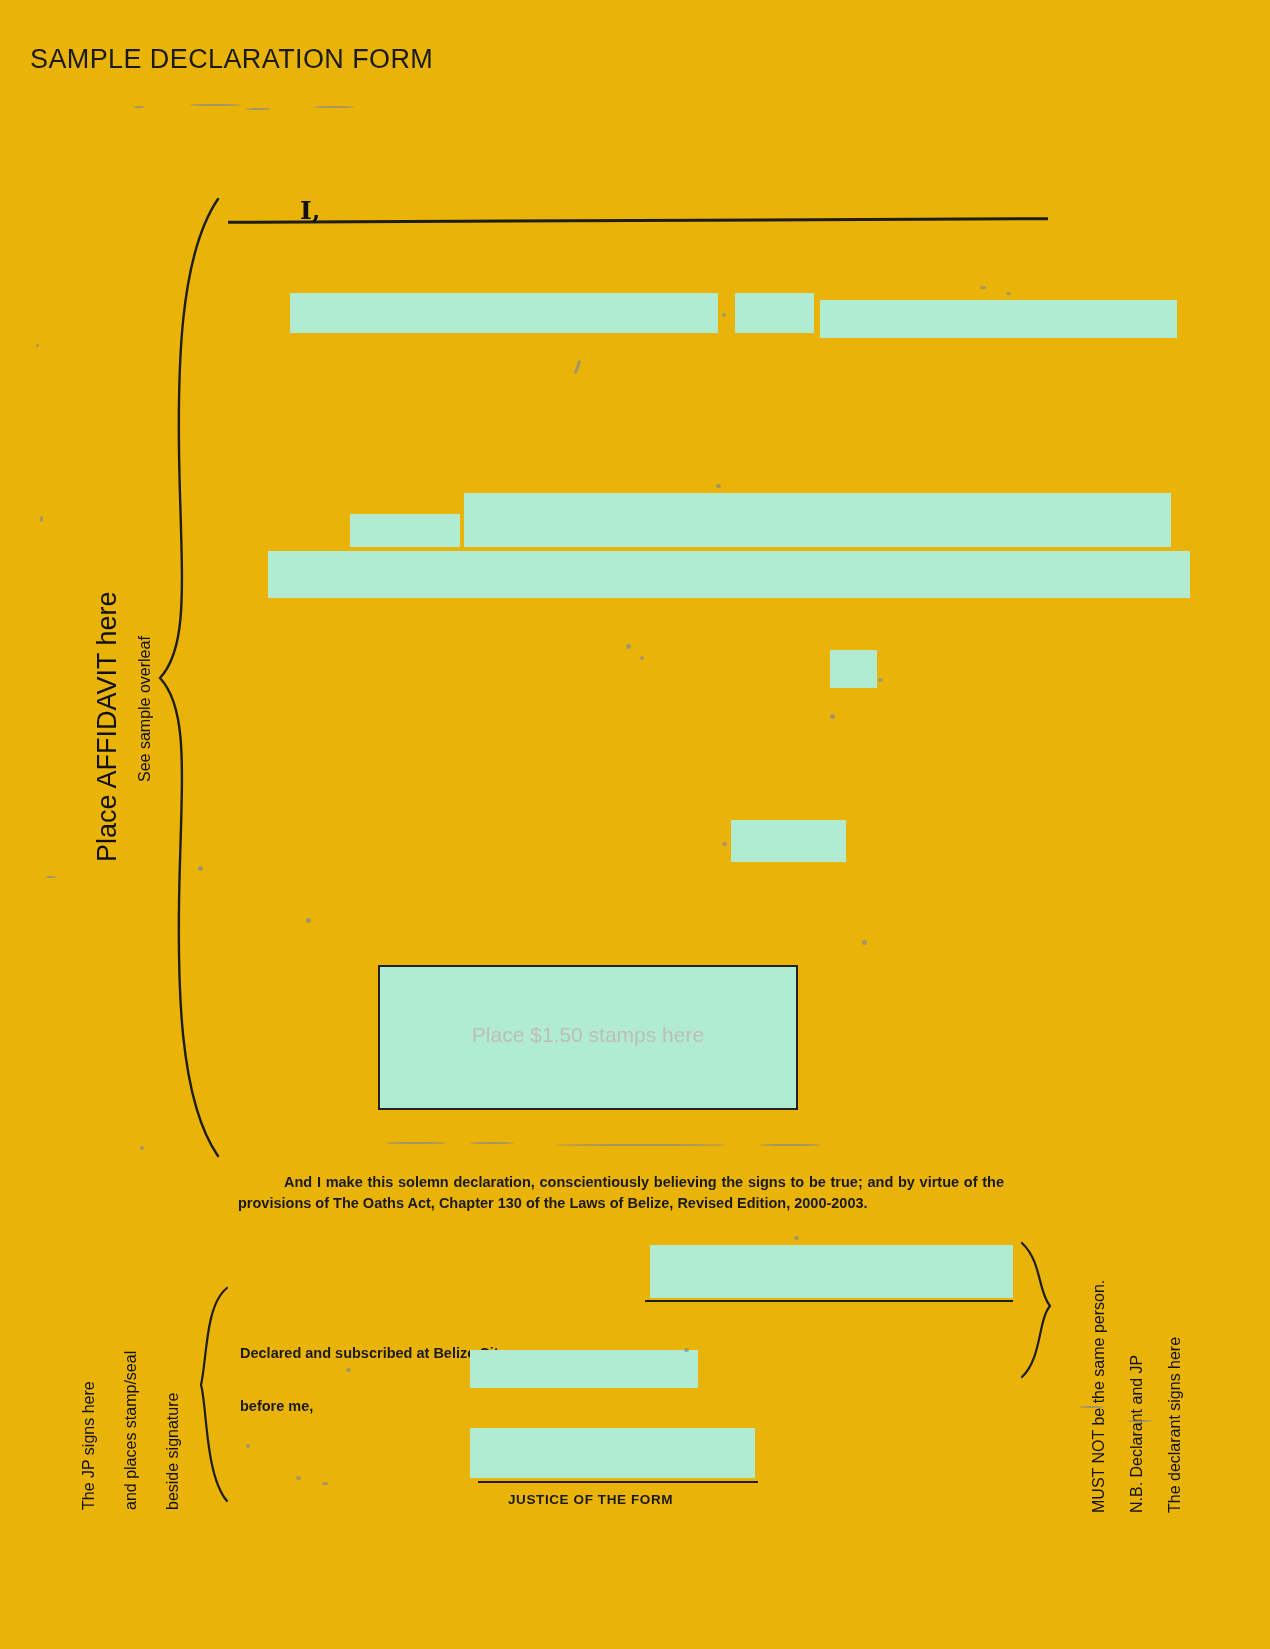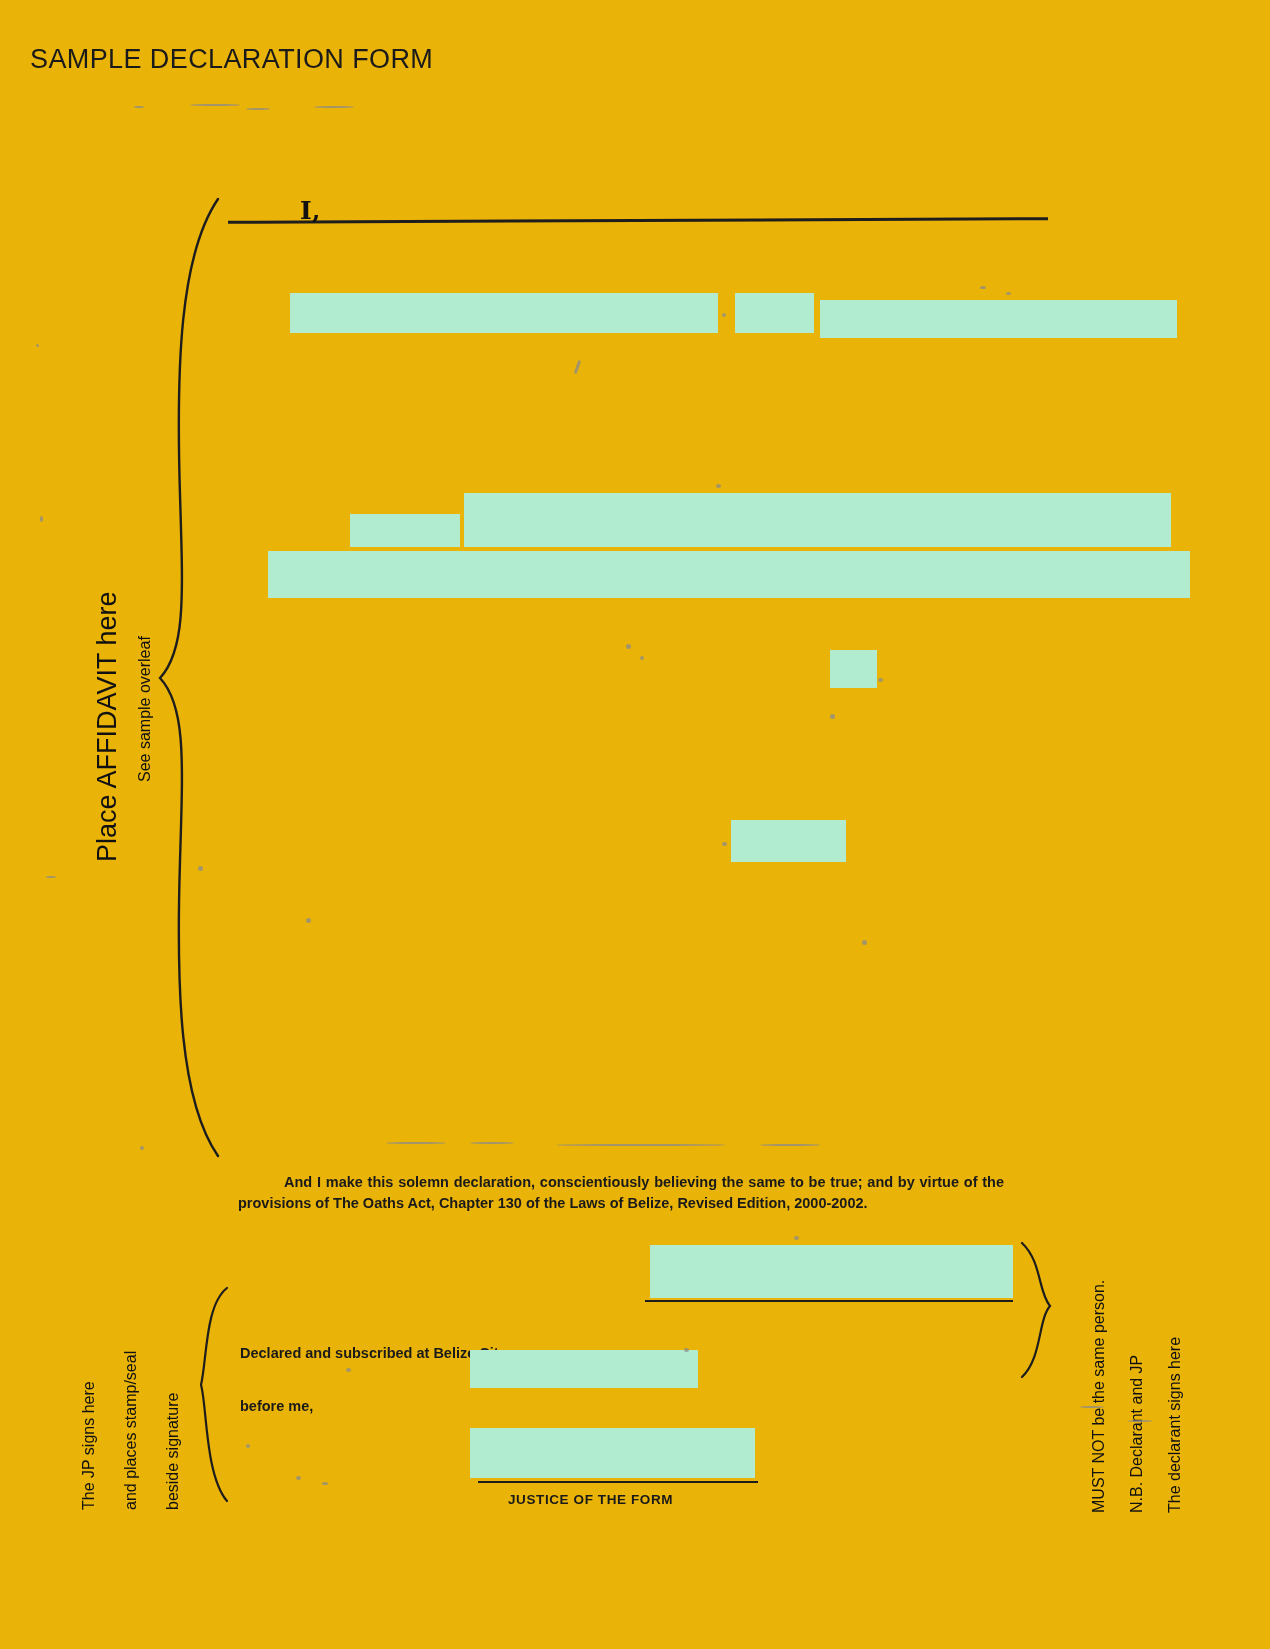--- a/index.html
+++ b/index.html
@@ -215,25 +215,28 @@
   <div class="redact" style="left:735px; top:293px; width:79px; height:40px;"></div>
   <div class="redact" style="left:820px; top:300px; width:357px; height:38px;"></div>
 
   <div class="redact" style="left:350px; top:514px; width:110px; height:33px;"></div>
   <div class="redact" style="left:464px; top:493px; width:707px; height:54px;"></div>
   <div class="redact" style="left:268px; top:551px; width:922px; height:47px;"></div>
 
   <div class="redact" style="left:830px; top:650px; width:47px; height:38px;"></div>
   <div class="redact" style="left:731px; top:820px; width:115px; height:42px;"></div>
 
+  <div id="stamp-box">
+    <div id="stamp-box-label">Place $1.50 stamps here</div>
+  </div>
 
   <div id="solemn-para">
-    <span class="indent">And I make this solemn declaration, conscientiously believing the same to be true;</span>
+    <span class="indent">And I make this solemn declaration, conscientiously believing the signs to be true;</span>
     <span>and by virtue of the provisions of The Oaths Act, Chapter 130  of the Laws of Belize, Revised Edition,</span>
-    <span>2000-2002.</span>
+    <span>2000-2003.</span>
   </div>
 
   <div class="redact" style="left:650px; top:1245px; width:363px; height:53px;"></div>
   <div class="sig-rule" style="left:645px; top:1300px; width:368px;"></div>
 
   <div id="declared-at">Declared and subscribed at Belize City</div>
 
 
   <div id="before-me">before me,</div>
 

